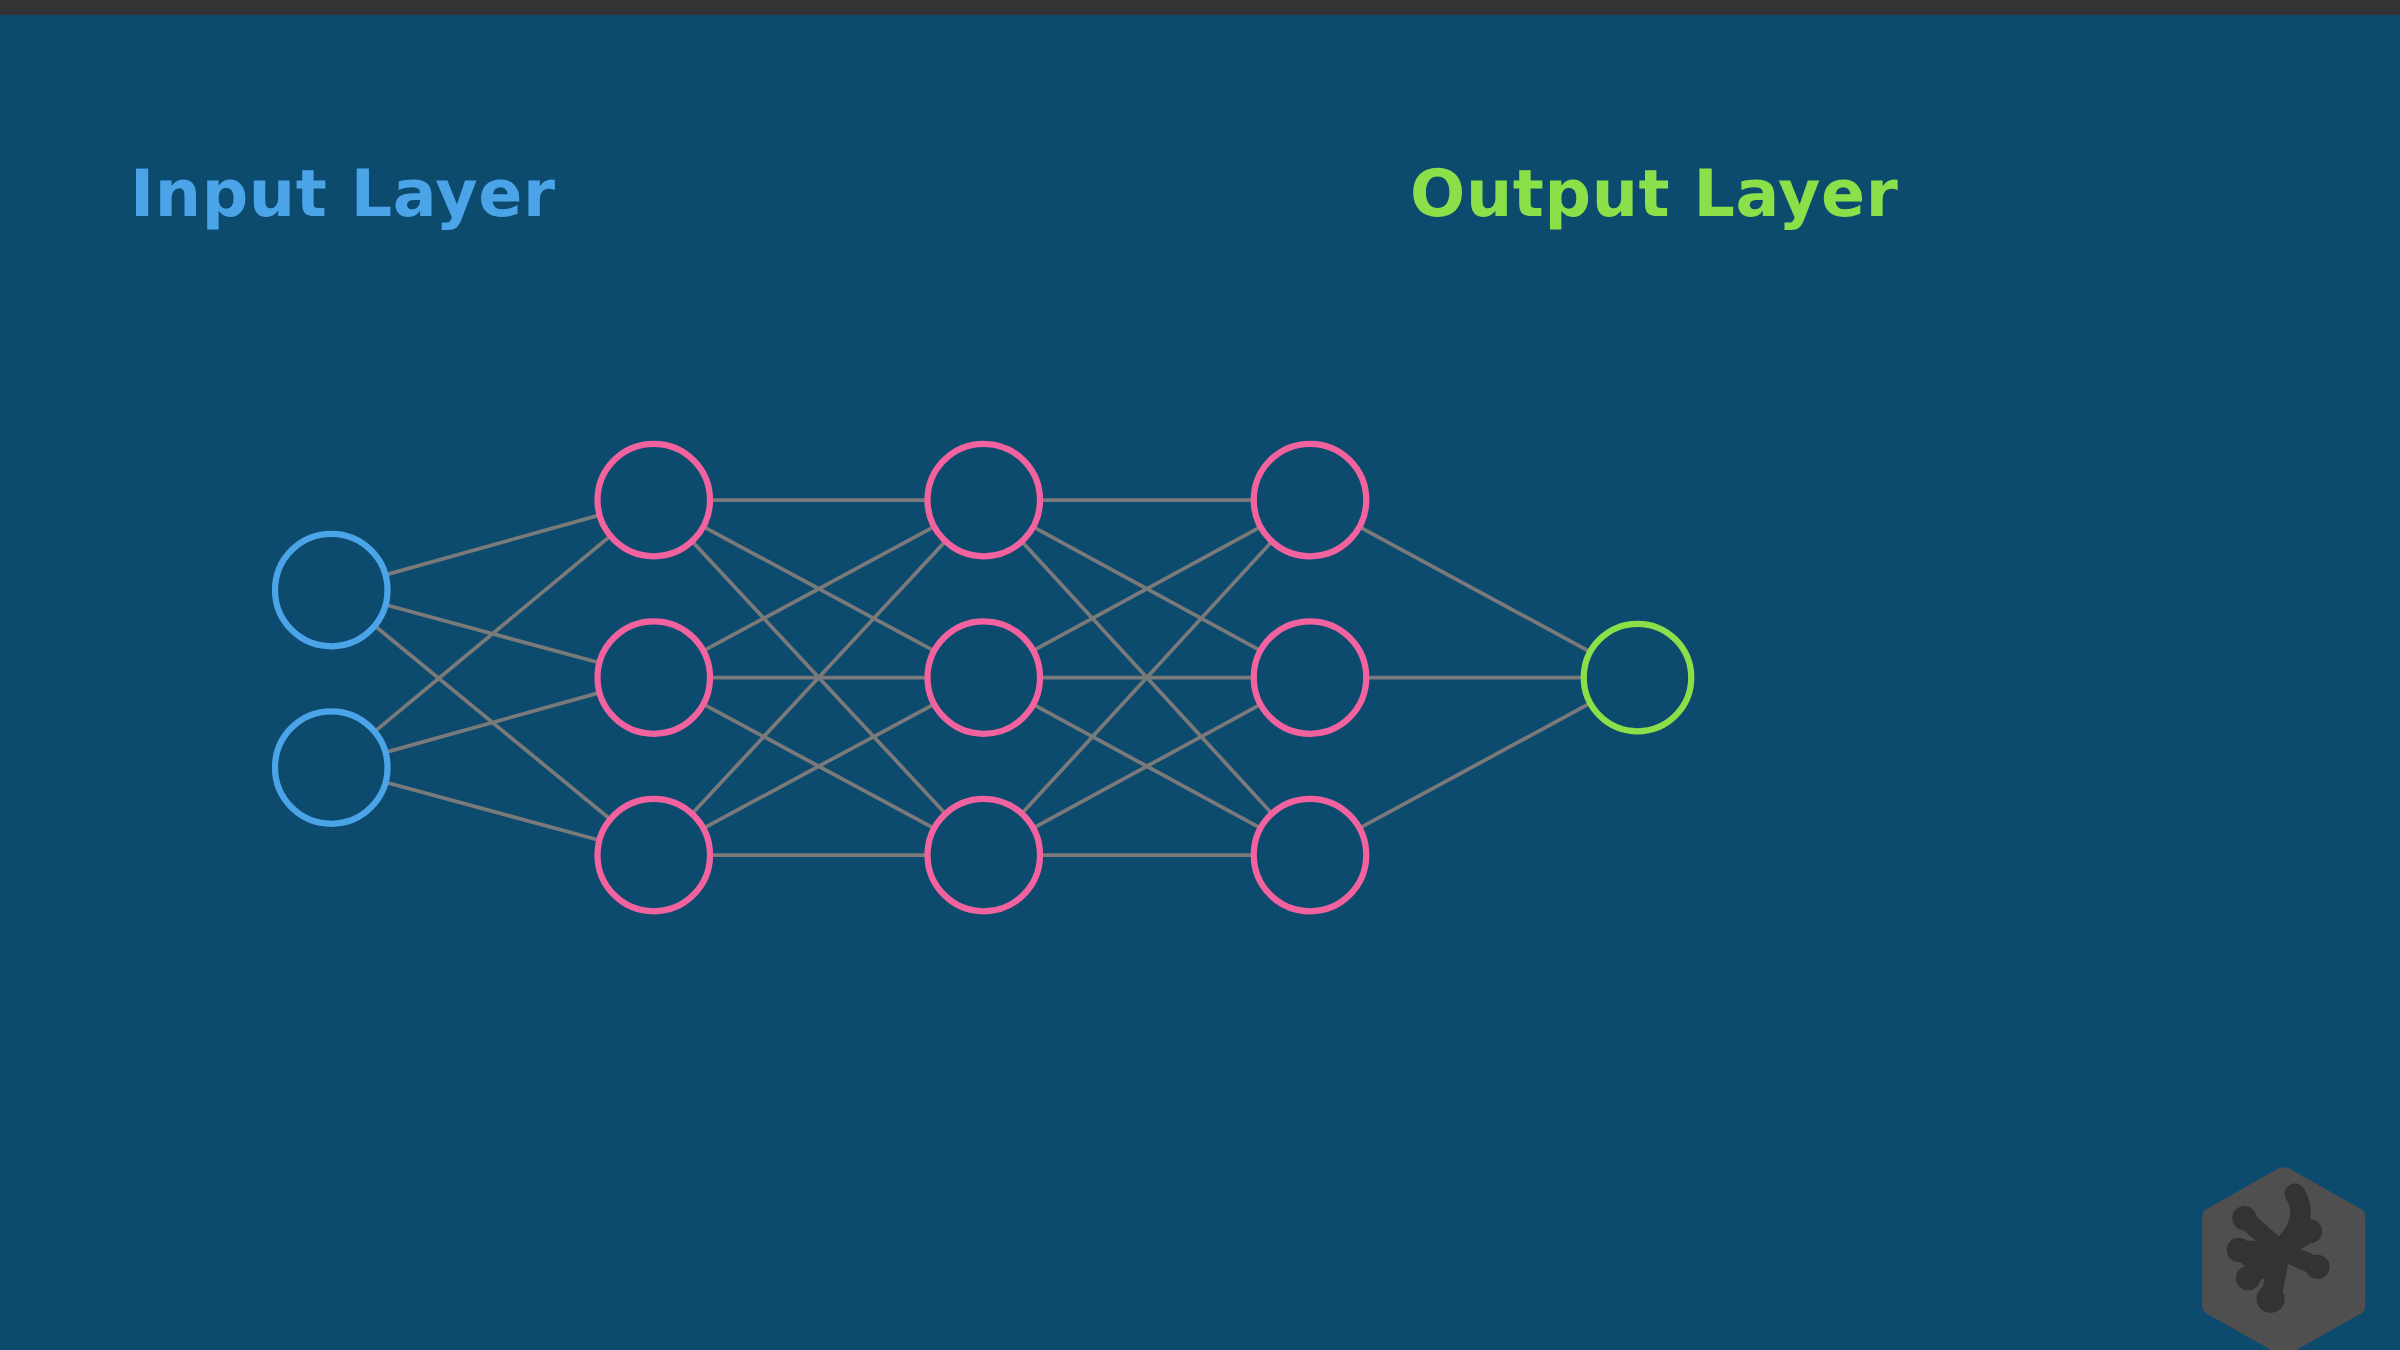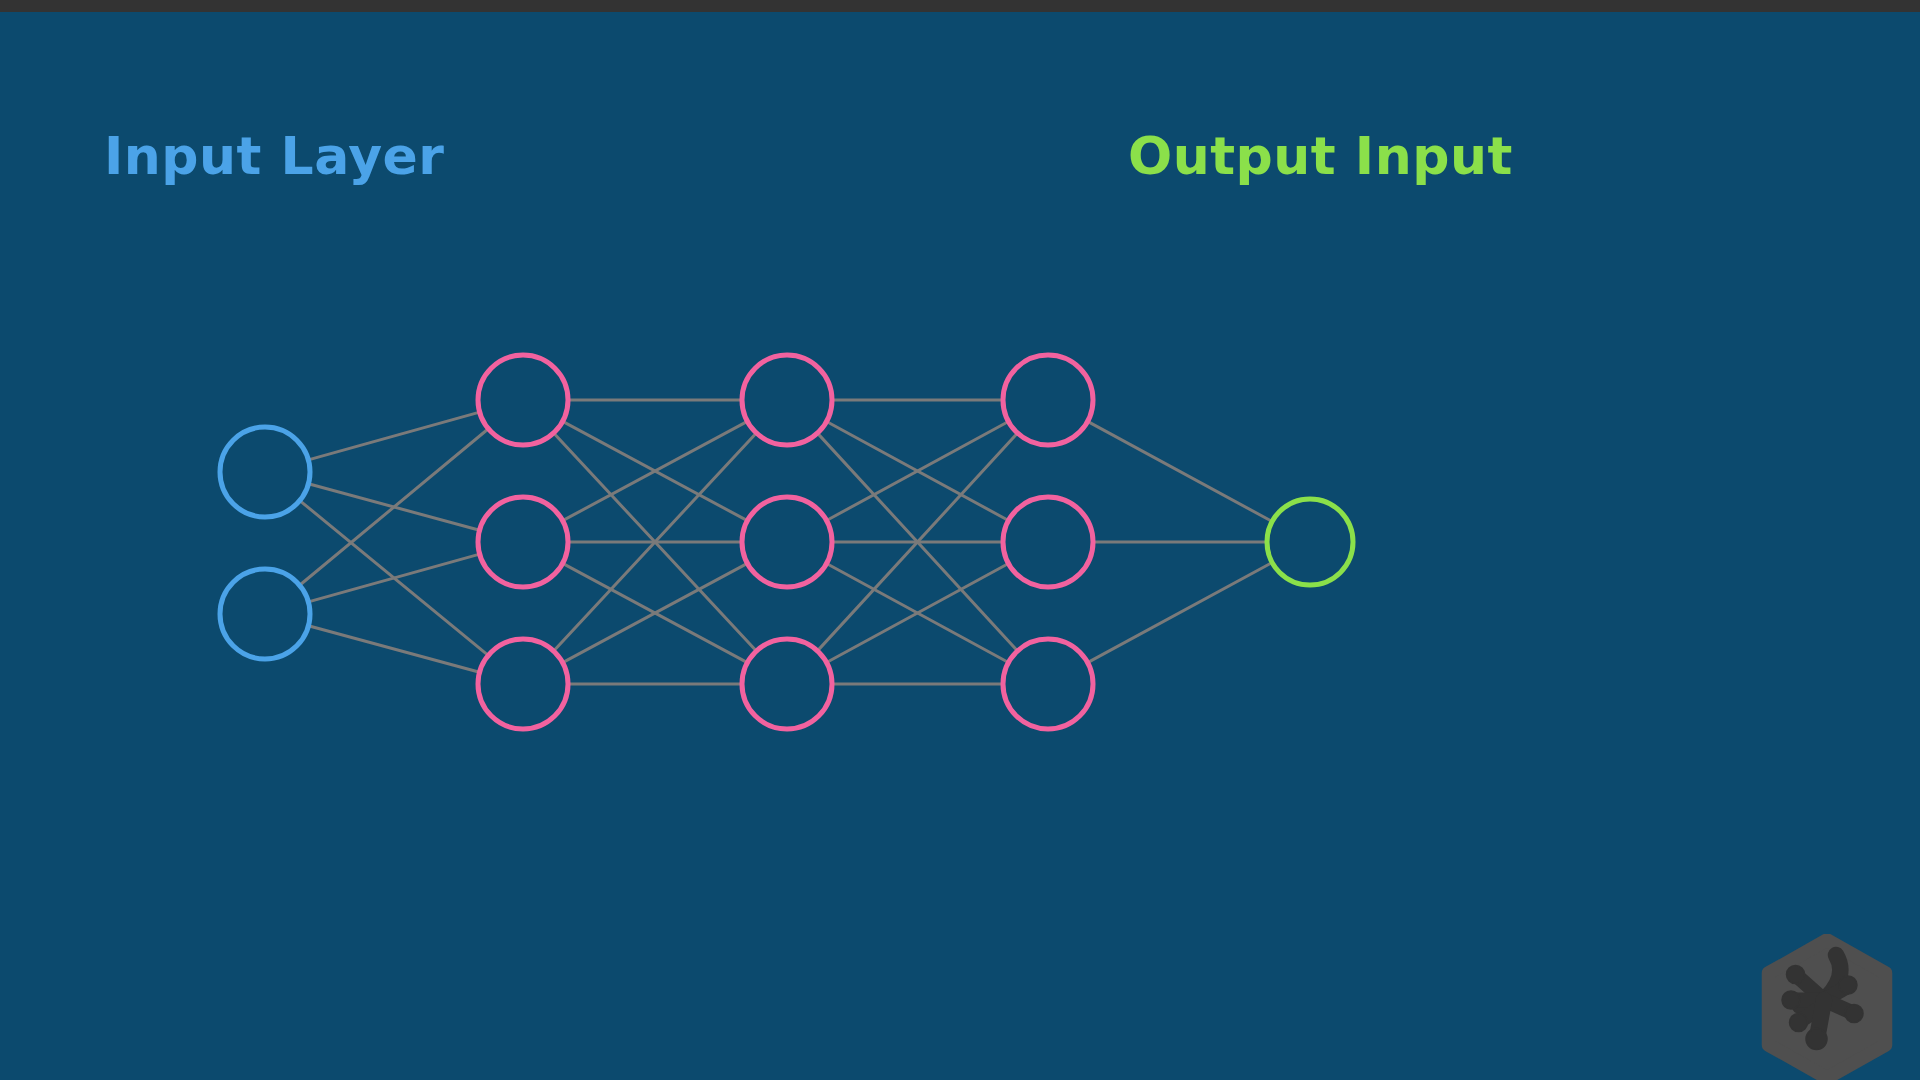--- a/index.html
+++ b/index.html
@@ -57,21 +57,21 @@
   }
 </style>
 </head>
 <body style="background: rgb(51, 51, 51);">
 
 <div id="stage" style="background: #0c4a6e; margin-top: 12px;">
 
   <div class="layer-label" id="label-input" style="color: rgb(75, 163, 232);">Input Layer</div>
 
 
-  <div class="layer-label" id="label-output" style="color: rgb(139, 224, 74);">Output Input</div>
+  <div class="layer-label" id="label-output" style="color: rgb(139, 224, 74);">Output Layer</div>
 
   <svg id="network-svg" viewBox="0 0 1920 1080">
     <g id="edges-group">
         <line x1="308.34" y1="447.90" x2="479.66" y2="400.10" stroke="#7A7A7A" stroke-width="3" class="edge"></line>
         <line x1="308.43" y1="471.78" x2="479.57" y2="518.22" stroke="#7A7A7A" stroke-width="3" class="edge"></line>
         <line x1="299.77" y1="488.57" x2="488.23" y2="643.43" stroke="#7A7A7A" stroke-width="3" class="edge"></line>
         <line x1="299.64" y1="573.27" x2="488.36" y2="416.73" stroke="#7A7A7A" stroke-width="3" class="edge"></line>
         <line x1="308.34" y1="589.90" x2="479.66" y2="542.10" stroke="#7A7A7A" stroke-width="3" class="edge"></line>
         <line x1="308.43" y1="613.78" x2="479.57" y2="660.22" stroke="#7A7A7A" stroke-width="3" class="edge"></line>
         <line x1="568.00" y1="388.00" x2="742.00" y2="388.00" stroke="#7A7A7A" stroke-width="3" class="edge"></line>

